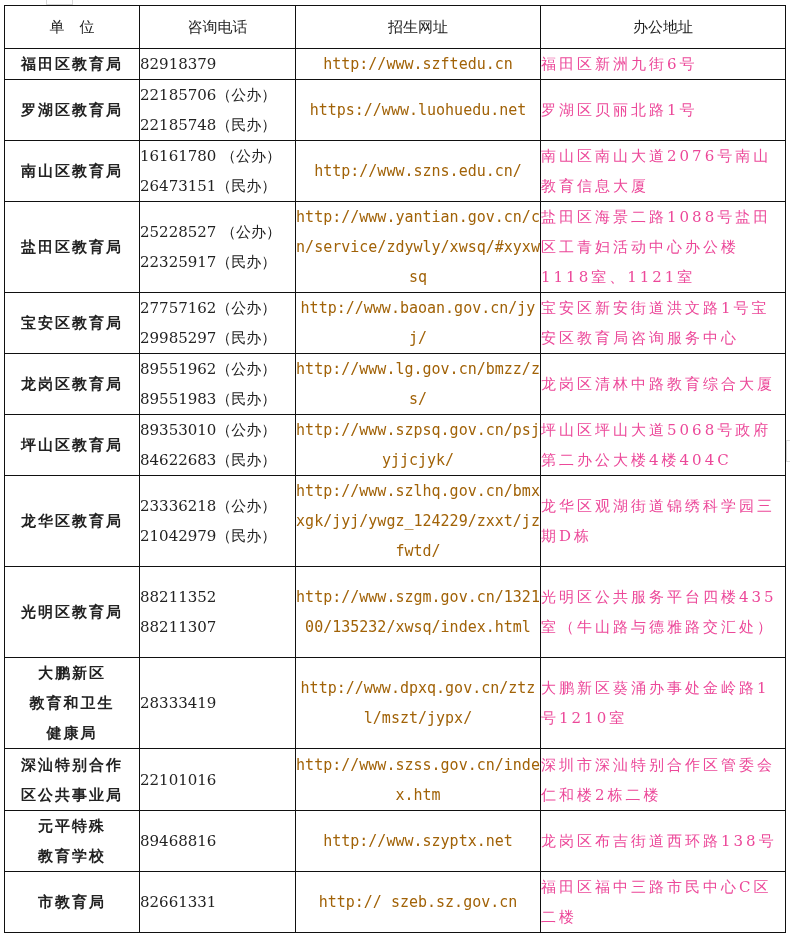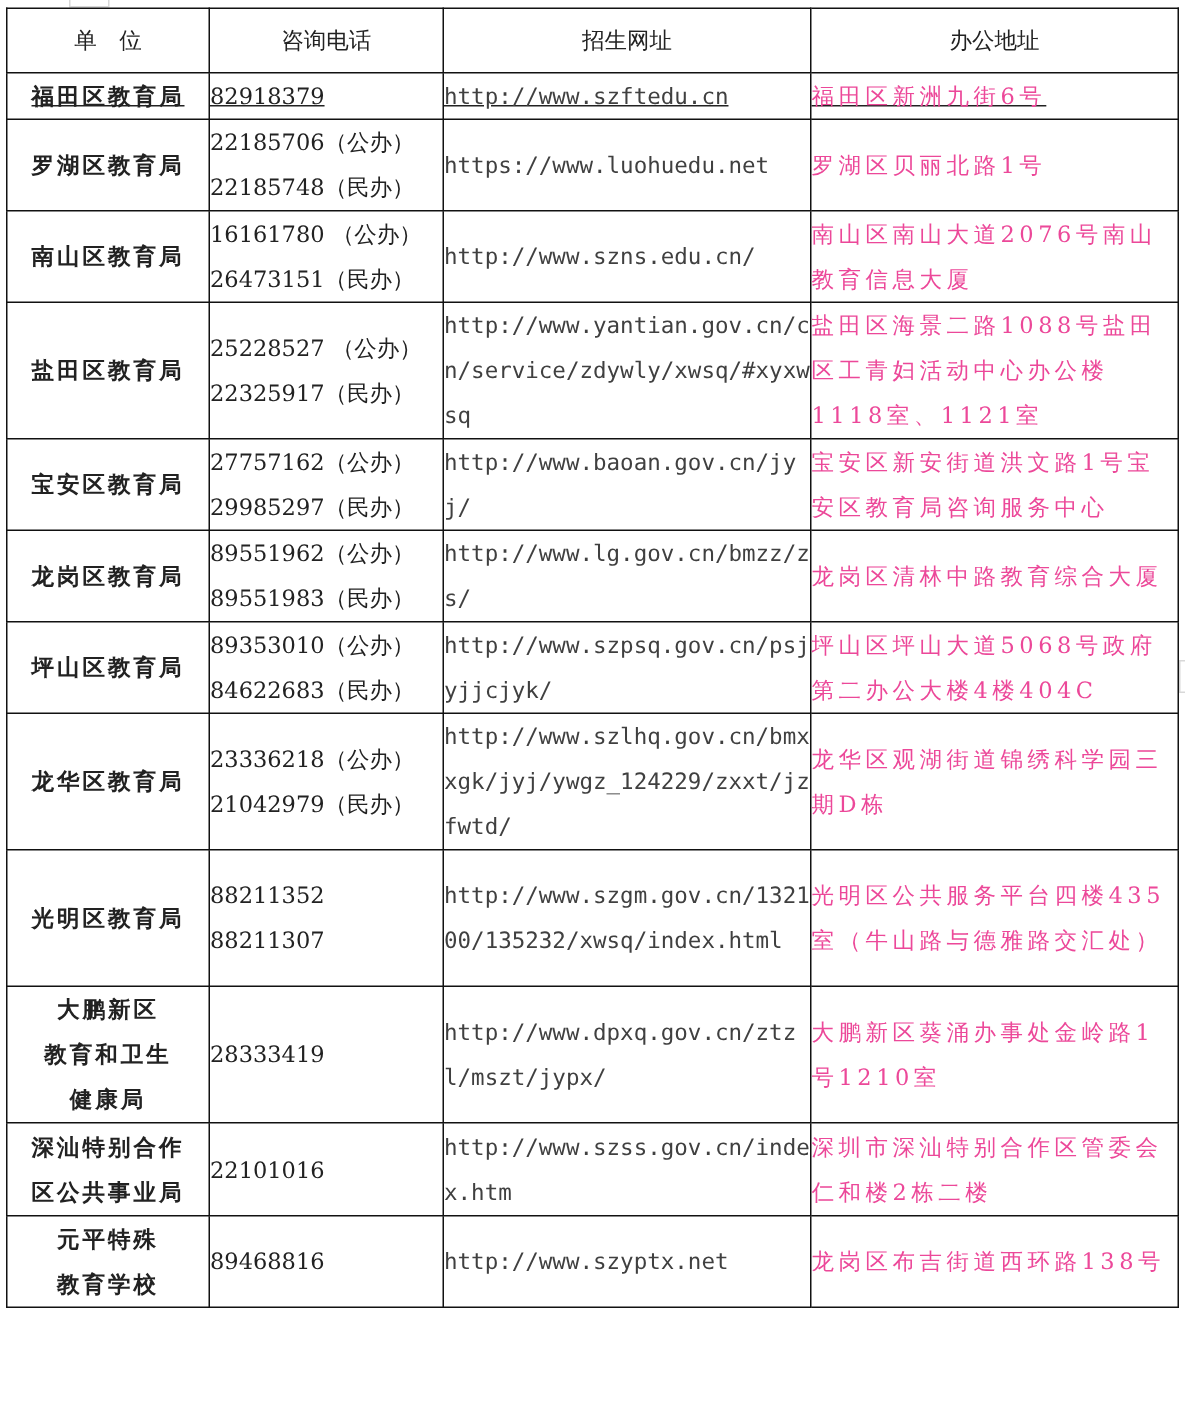--- a/index.html
+++ b/index.html
@@ -19,21 +19,21 @@
     font-size: 15px;
     line-height: 30px;
   }
   th { font-weight: normal; font-size: 17px; text-align: center; height: 42px; }
   td.unit { text-align: center; font-weight: bold; font-size: 16px; letter-spacing: 2px; line-height: 30px; }
   td.phone { text-align: left; font-size: 15px; }
   td.phone .line { display: block; }
   td.url {
     font-family: "DejaVu Sans Mono", "Liberation Mono", monospace;
     font-size: 14px; padding-left: 8px; padding-right: 4px;
-    word-break: break-all; line-height: 30px; color: #404040;
+    word-break: break-all; line-height: 30px; color: #a16207; text-align: center;
   }
   td.addr { padding-left: 8px; padding-right: 6px; font-size: 15px; letter-spacing: 3px; color: #ec4899; line-height: 30px; }
   .line { display: block; }
 </style>
 </head>
 <body>
 
 <div class="frame-mark" style="left:46px;top:-1px;width:25px;height:4px;"></div>
 <div class="frame-mark" style="left:786px;top:440px;width:6px;height:20px;"></div>
 
@@ -46,21 +46,21 @@
   </colgroup>
   <thead>
     <tr>
       <th>单　位</th>
       <th>咨询电话</th>
       <th>招生网址</th>
       <th>办公地址</th>
     </tr>
   </thead>
   <tbody id="tbody">
-      <tr style="height: 31px; text-decoration: underline;">
+      <tr style="height: 31px;">
         <td class="unit">
           <span class="line">福田区教育局</span>
         </td>
         <td class="phone">
           <span class="line">82918379</span>
         </td>
         <td class="url">http://www.szftedu.cn</td>
         <td class="addr">福田区新洲九街6号</td>
       </tr>
       <tr style="height: 61px; margin-top: 23px;">
@@ -177,15 +177,25 @@
       <tr style="height: 61px;">
         <td class="unit">
           <span class="line">元平特殊</span>
           <span class="line">教育学校</span>
         </td>
         <td class="phone">
           <span class="line">89468816</span>
         </td>
         <td class="url">http://www.szyptx.net</td>
         <td class="addr">龙岗区布吉街道西环路138号</td>
+      </tr>
+      <tr style="height: 61px;">
+        <td class="unit">
+          <span class="line">市教育局</span>
+        </td>
+        <td class="phone">
+          <span class="line">82661331</span>
+        </td>
+        <td class="url">http:// szeb.sz.gov.cn</td>
+        <td class="addr">福田区福中三路市民中心C区二楼</td>
       </tr>
     </tbody>
 </table>
 
 </body></html>

